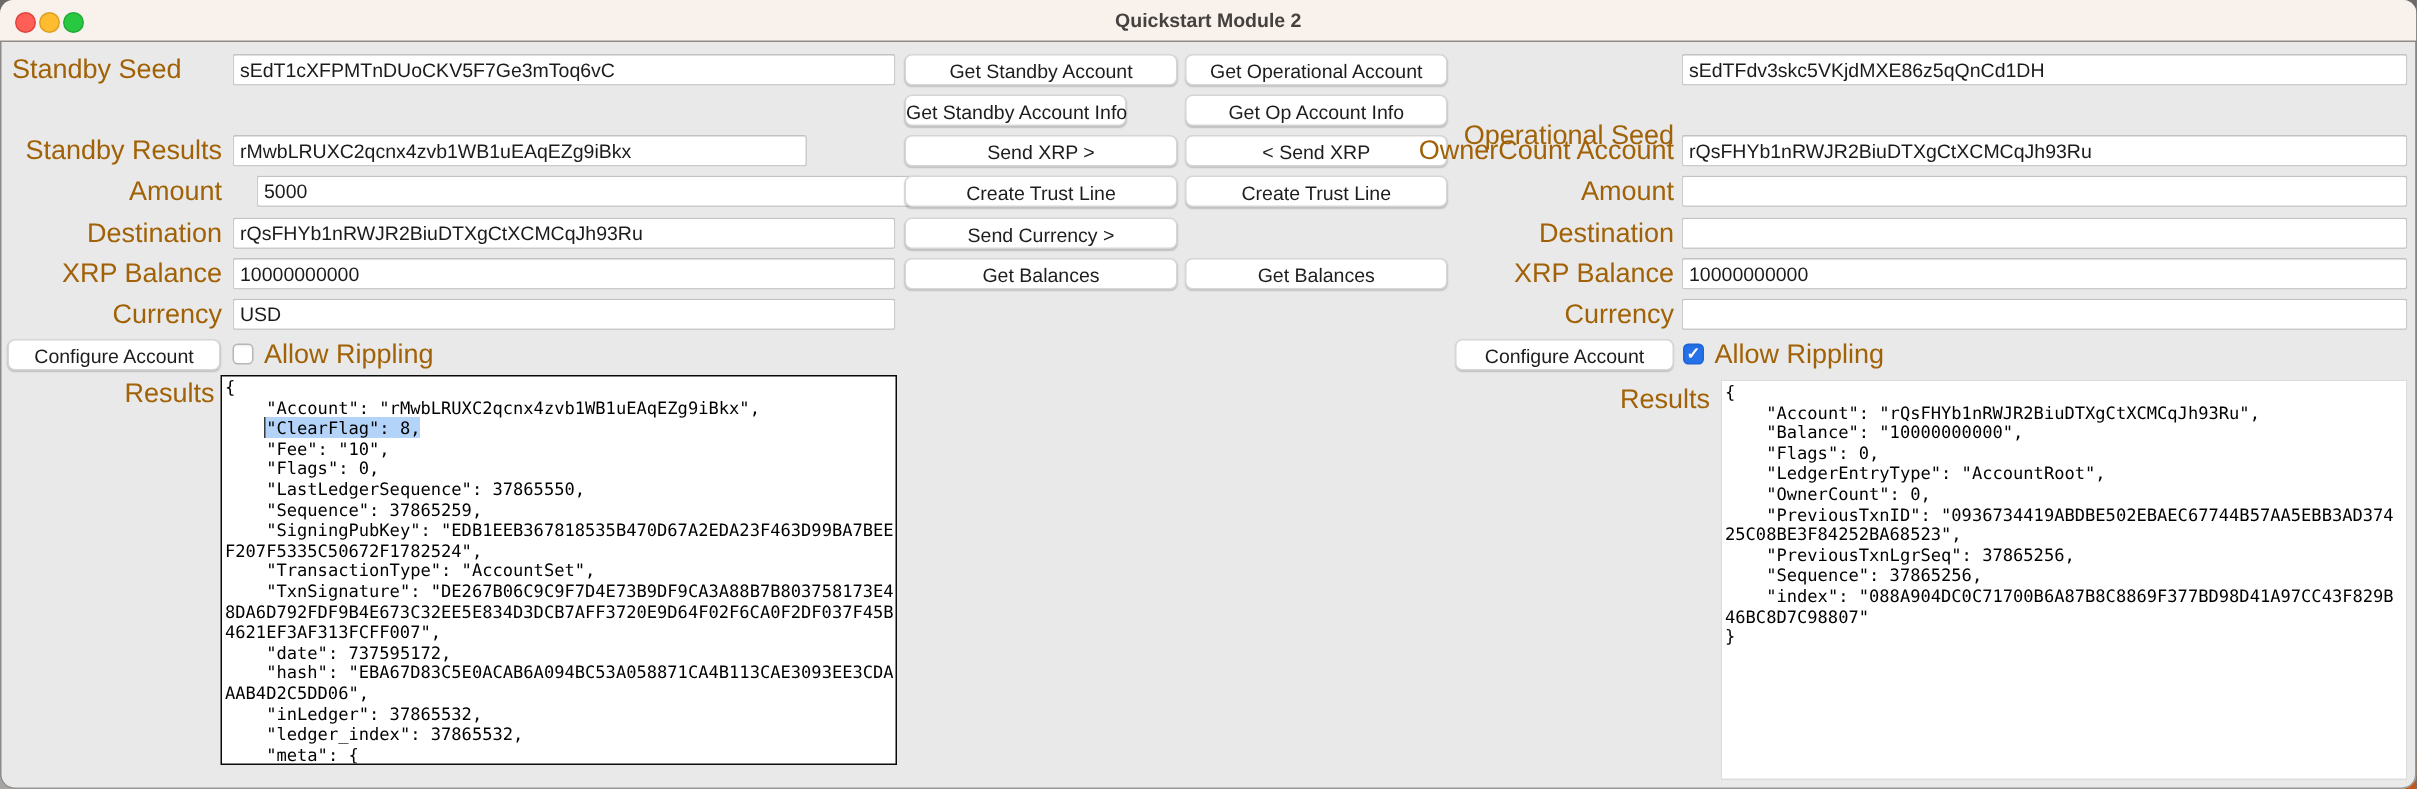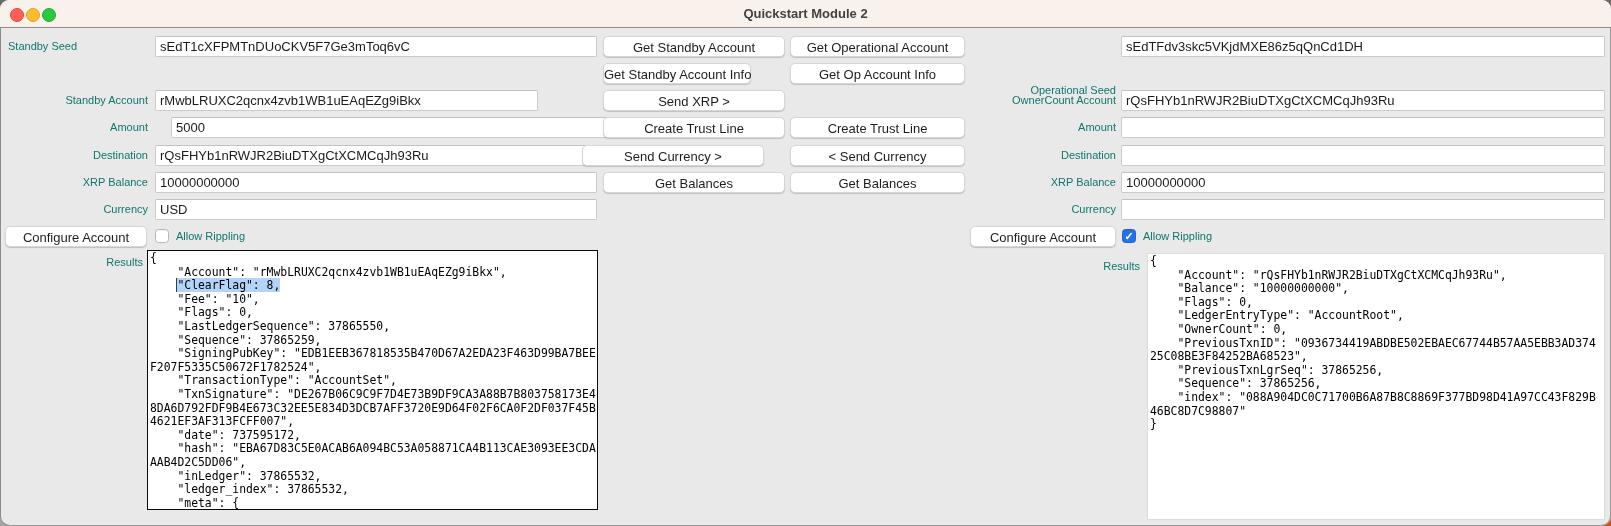--- a/index.html
+++ b/index.html
@@ -12,21 +12,21 @@
           border-radius:9px 9px 10px 10px;overflow:hidden;
           box-shadow:inset 1px 0 0 #8d8b89, inset -1px 0 0 #9a9896, inset 0 -1px 0 #9a9896;}
   .titlebar{position:absolute;left:0;top:0;width:100%;height:28px;background:#f8f1ec;
             border-bottom:1px solid #8f8b88;box-sizing:border-box;}
   .titlebar .title{position:absolute;left:0;right:0;top:0;height:28px;line-height:28px;
                    text-align:center;font-size:13px;font-weight:bold;color:#45413e;}
   .tl{position:absolute;top:8px;width:12px;height:12px;border-radius:50%;}
   .tl.red{left:10px;background:#ff5f57;border:0.5px solid #e0443e;}
   .tl.yellow{left:26px;background:#febc2e;border:0.5px solid #dea123;}
   .tl.green{left:42px;background:#28c840;border:0.5px solid #1eae33;}
-  .lbl{position:absolute;height:21px;line-height:21px;font-size:11px;color:#0f766e;
+  .lbl{position:absolute;height:21px;line-height:21px;font-size:18px;color:#a16207;
        white-space:nowrap;}
   .lbl.r{text-align:right;}
   .field{position:absolute;height:21px;box-sizing:border-box;background:#fff;
          border:1px solid #cbcbcb;border-top-color:#c2c2c2;border-radius:2px;
          font-family:"Liberation Sans",sans-serif;font-size:13px;color:#1b1b1b;
          padding:0 4px;outline:none;}
   .btn{position:absolute;height:21px;line-height:21px;box-sizing:border-box;background:#fff;
        border:1px solid #d6d6d6;border-radius:5px;text-align:center;font-size:13px;color:#1d1d1f;
        box-shadow:0 1px 1px rgba(0,0,0,0.18);cursor:default;white-space:nowrap;}
   .checkbox{position:absolute;width:14px;height:14px;box-sizing:border-box;background:#fff;
@@ -53,45 +53,45 @@
   <div class="window">
 
     <div class="titlebar">
       <span class="tl red"></span>
       <span class="tl yellow"></span>
       <span class="tl green"></span>
       <div class="title">Quickstart Module 2</div>
     </div>
 
     <div class="lbl" style="left:8px;top:36px;">Standby Seed</div>
-    <div class="lbl r" style="left:0;top:90px;width:148px;">Standby Account</div>
+    <div class="lbl r" style="left:0;top:90px;width:148px;">Standby Results</div>
     <div class="lbl r" style="left:0;top:117px;width:148px;">Amount</div>
     <div class="lbl r" style="left:0;top:145px;width:148px;">Destination</div>
     <div class="lbl r" style="left:0;top:172px;width:148px;">XRP Balance</div>
     <div class="lbl r" style="left:0;top:199px;width:148px;">Currency</div>
     <div class="lbl r" style="left:0;top:252px;width:143px;">Results</div>
 
     <input class="field" style="left: 155px; top: 36px; width: 442px;" readonly="" value="sEdT1cXFPMTnDUoCKV5F7Ge3mToq6vC">
     <input class="field" style="left: 155px; top: 90px; width: 383px;" readonly="" value="rMwbLRUXC2qcnx4zvb1WB1uEAqEZg9iBkx">
     <input class="field" style="left: 155px; top: 117px; width: 442px; margin-left: 16px;" readonly="" value="5000">
     <input class="field" style="left: 155px; top: 145px; width: 442px;" readonly="" value="rQsFHYb1nRWJR2BiuDTXgCtXCMCqJh93Ru">
     <input class="field" style="left: 155px; top: 172px; width: 442px;" readonly="" value="10000000000">
     <input class="field" style="left: 155px; top: 199px; width: 442px;" readonly="" value="USD">
 
     <div class="btn" style="left:603px;top:36px;width:182px;">Get Standby Account</div>
     <div class="btn" style="left:603px;top:63px;width:148px;">Get Standby Account Info</div>
     <div class="btn" style="left:603px;top:90px;width:182px;">Send XRP &gt;</div>
     <div class="btn" style="left:603px;top:117px;width:182px;">Create Trust Line</div>
-    <div class="btn" style="left:582px;top:145px;width:182px;">Send Currency &gt;</div>
+    <div class="btn" style="left:603px;top:145px;width:182px;">Send Currency &gt;</div>
     <div class="btn" style="left:603px;top:172px;width:182px;">Get Balances</div>
 
     <div class="btn" style="left:790px;top:63px;width:175px;">Get Op Account Info</div>
     <div class="btn" style="left:790px;top:36px;width:175px;">Get Operational Account</div>
+    <div class="btn" style="left:790px;top:90px;width:175px;">&lt; Send XRP</div>
     <div class="btn" style="left:790px;top:117px;width:175px;">Create Trust Line</div>
-    <div class="btn" style="left:790px;top:145px;width:175px;">&lt; Send Currency</div>
     <div class="btn" style="left:790px;top:172px;width:175px;">Get Balances</div>
 
     <div class="lbl r" style="left:900px;top:36px;width:216px;margin-top:44px;">Operational Seed</div>
     <div class="lbl r" style="left:900px;top:90px;width:216px;">OwnerCount Account</div>
     <div class="lbl r" style="left:900px;top:117px;width:216px;">Amount</div>
     <div class="lbl r" style="left:900px;top:145px;width:216px;">Destination</div>
     <div class="lbl r" style="left:900px;top:172px;width:216px;">XRP Balance</div>
     <div class="lbl r" style="left:900px;top:199px;width:216px;">Currency</div>
     <div class="lbl r" style="left:950px;top:256px;width:190px;">Results</div>
 

